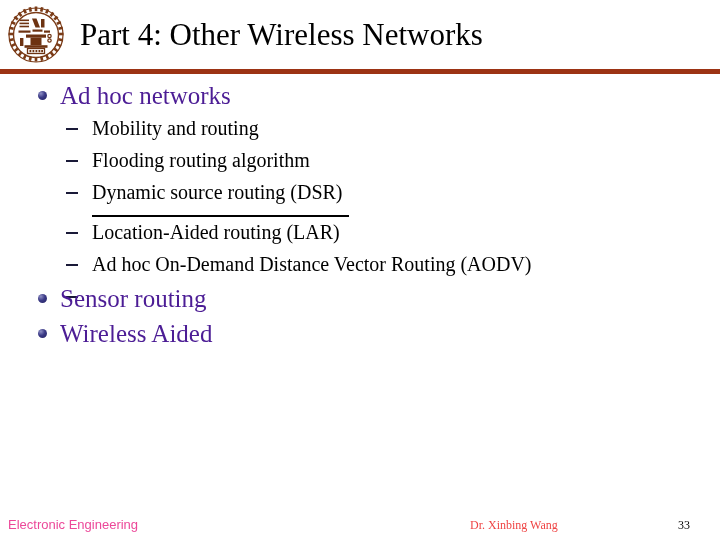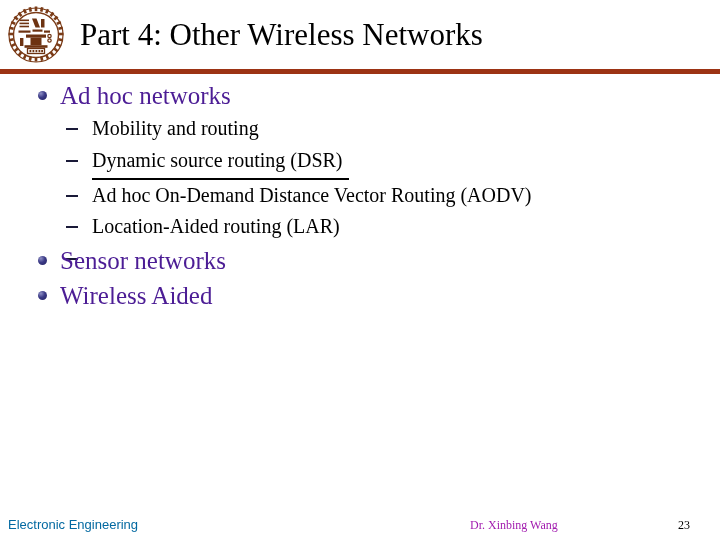--- a/index.html
+++ b/index.html
@@ -98,47 +98,47 @@
     left: 4px;
     top: 15px;
     width: 12px;
     height: 2px;
     background: #1a1a38;
   }
   .lvl2 .txt { display: inline-block; text-align: right; }
   .lvl2.underlined .txt {
     border-bottom: 2.5px solid #000000;
     padding-right: 6px;
-    padding-bottom: 1px;
+    padding-bottom: 7px;
   }
 
   
   #footer {
     position: absolute;
     left: 0;
     top: 512px;
     width: 720px;
     height: 28px;
   }
   #footer-left {
     position: absolute;
     left: 8px;
     top: 5px;
     font-family: "Liberation Sans", "DejaVu Sans", sans-serif;
     font-size: 13px;
-    color: #0369a1;
+    color: #ec4899;
     white-space: nowrap;
   }
   #footer-center {
     position: absolute;
     left: 470px;
     top: 6px;
     font-family: "Liberation Serif", "DejaVu Serif", serif;
     font-size: 12px;
-    color: #a21caf;
+    color: #ef4444;
     white-space: nowrap;
   }
   #footer-page {
     position: absolute;
     left: 678px;
     top: 6px;
     font-family: "Liberation Serif", "DejaVu Serif", serif;
     font-size: 12px;
     color: #000000;
   }
@@ -229,54 +229,55 @@
 
     <div class="lvl2-group">
 
       <div class="lvl2">
         <span class="dash"></span>
         <span class="txt">Mobility and routing</span>
       </div>
 
       <div class="lvl2">
         <span class="dash"></span>
+        <span class="txt">Flooding routing algorithm</span>
       </div>
 
       <div class="lvl2 underlined">
         <span class="dash"></span>
         <span class="txt">Dynamic source routing (DSR)</span>
       </div>
 
       <div class="lvl2">
         <span class="dash"></span>
+        <span class="txt">Location-Aided routing (LAR)</span>
+      </div>
+
+      <div class="lvl2">
+        <span class="dash"></span>
         <span class="txt">Ad hoc On-Demand Distance Vector Routing (AODV)</span>
-      </div>
-
-      <div class="lvl2">
-        <span class="dash"></span>
-        <span class="txt">Location-Aided routing (LAR)</span>
       </div>
 
       <div class="lvl2">
         <span class="dash"></span>
       </div>
 
     </div>
 
     <div class="lvl1">
       <span class="bullet"></span>
-      <span>Sensor networks</span>
+      <span>Sensor routing</span>
     </div>
 
     <div class="lvl1">
       <span class="bullet"></span>
       <span>Wireless Aided</span>
     </div>
 
   </div>
 
   <div id="footer">
     <div id="footer-left">Electronic Engineering</div>
     <div id="footer-center">Dr. Xinbing Wang</div>
-    <div id="footer-page">23</div>
+    <div id="footer-page">33</div>
   </div>
 
 </div>
 
 </body></html>

